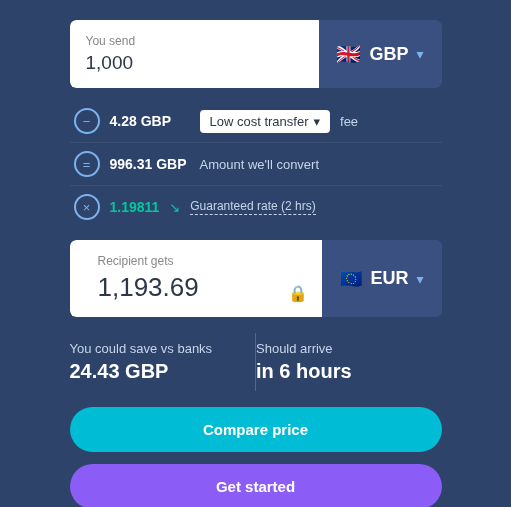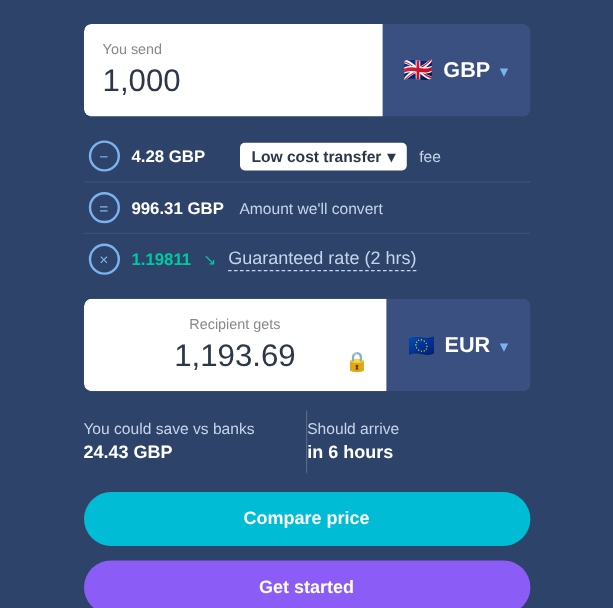--- a/index.html
+++ b/index.html
@@ -31,21 +31,21 @@
       flex: 1;
       padding: 14px 16px;
       border-radius: 6px 0 0 6px;
     }
     .send-label {
       font-size: 12px;
       color: #888;
       margin-bottom: 4px;
     }
     .send-amount {
-      font-size: 26px;
+      font-size: 19px;
       color: #2d3748;
       font-weight: 400;
     }
     .currency-selector {
       background: #3a5080;
       display: flex;
       align-items: center;
       padding: 0 18px;
       cursor: pointer;
       gap: 8px;
@@ -101,63 +101,62 @@
       background: #fff;
       border: none;
       border-radius: 4px;
       padding: 4px 10px;
       font-size: 13px;
       color: #2d3748;
       cursor: pointer;
       display: flex;
       align-items: center;
       gap: 5px;
-      font-weight: 700;
+      font-weight: 400;
     }
     .fee-label {
       color: #c5d5ea;
       font-size: 13px;
     }
     .convert-label {
       color: #c5d5ea;
       font-size: 13px;
     }
     .rate-value {
       color: #00c8a0;
       font-size: 14px;
       font-weight: 600;
     }
     .rate-arrow {
       color: #00c8a0;
       font-size: 13px;
     }
     .rate-label {
       color: #c5d5ea;
-      font-size: 15px;
+      font-size: 12px;
       border-bottom: 1px dashed #c5d5ea;
       padding-bottom: 1px;
     }
 
     
     .recipient-row {
       display: flex;
       align-items: stretch;
       margin-bottom: 16px;
       border-radius: 6px;
       overflow: hidden;
     }
     .recipient-input-box {
       background: #fff;
       flex: 1;
       padding: 14px 28px;
       border-radius: 6px 0 0 6px;
       display: flex;
       flex-direction: column;
       position: relative;
-      text-align: center;
     }
     .recipient-label {
       font-size: 12px;
       color: #888;
       margin-bottom: 4px;
     }
     .recipient-amount {
       font-size: 26px;
       color: #2d3748;
       font-weight: 400;
@@ -184,21 +183,21 @@
     .stat-item + .stat-item {
       border-left: 1px solid rgba(255,255,255,0.2);
     }
     .stat-label {
       color: #c5d5ea;
       font-size: 13px;
       margin-bottom: 4px;
     }
     .stat-value {
       color: #fff;
-      font-size: 15px;
+      font-size: 20px;
       font-weight: 700;
     }
 
     
     .buttons-row {
       display: flex;
       gap: 12px;
       flex-direction: column;
     }
     .btn-compare {

